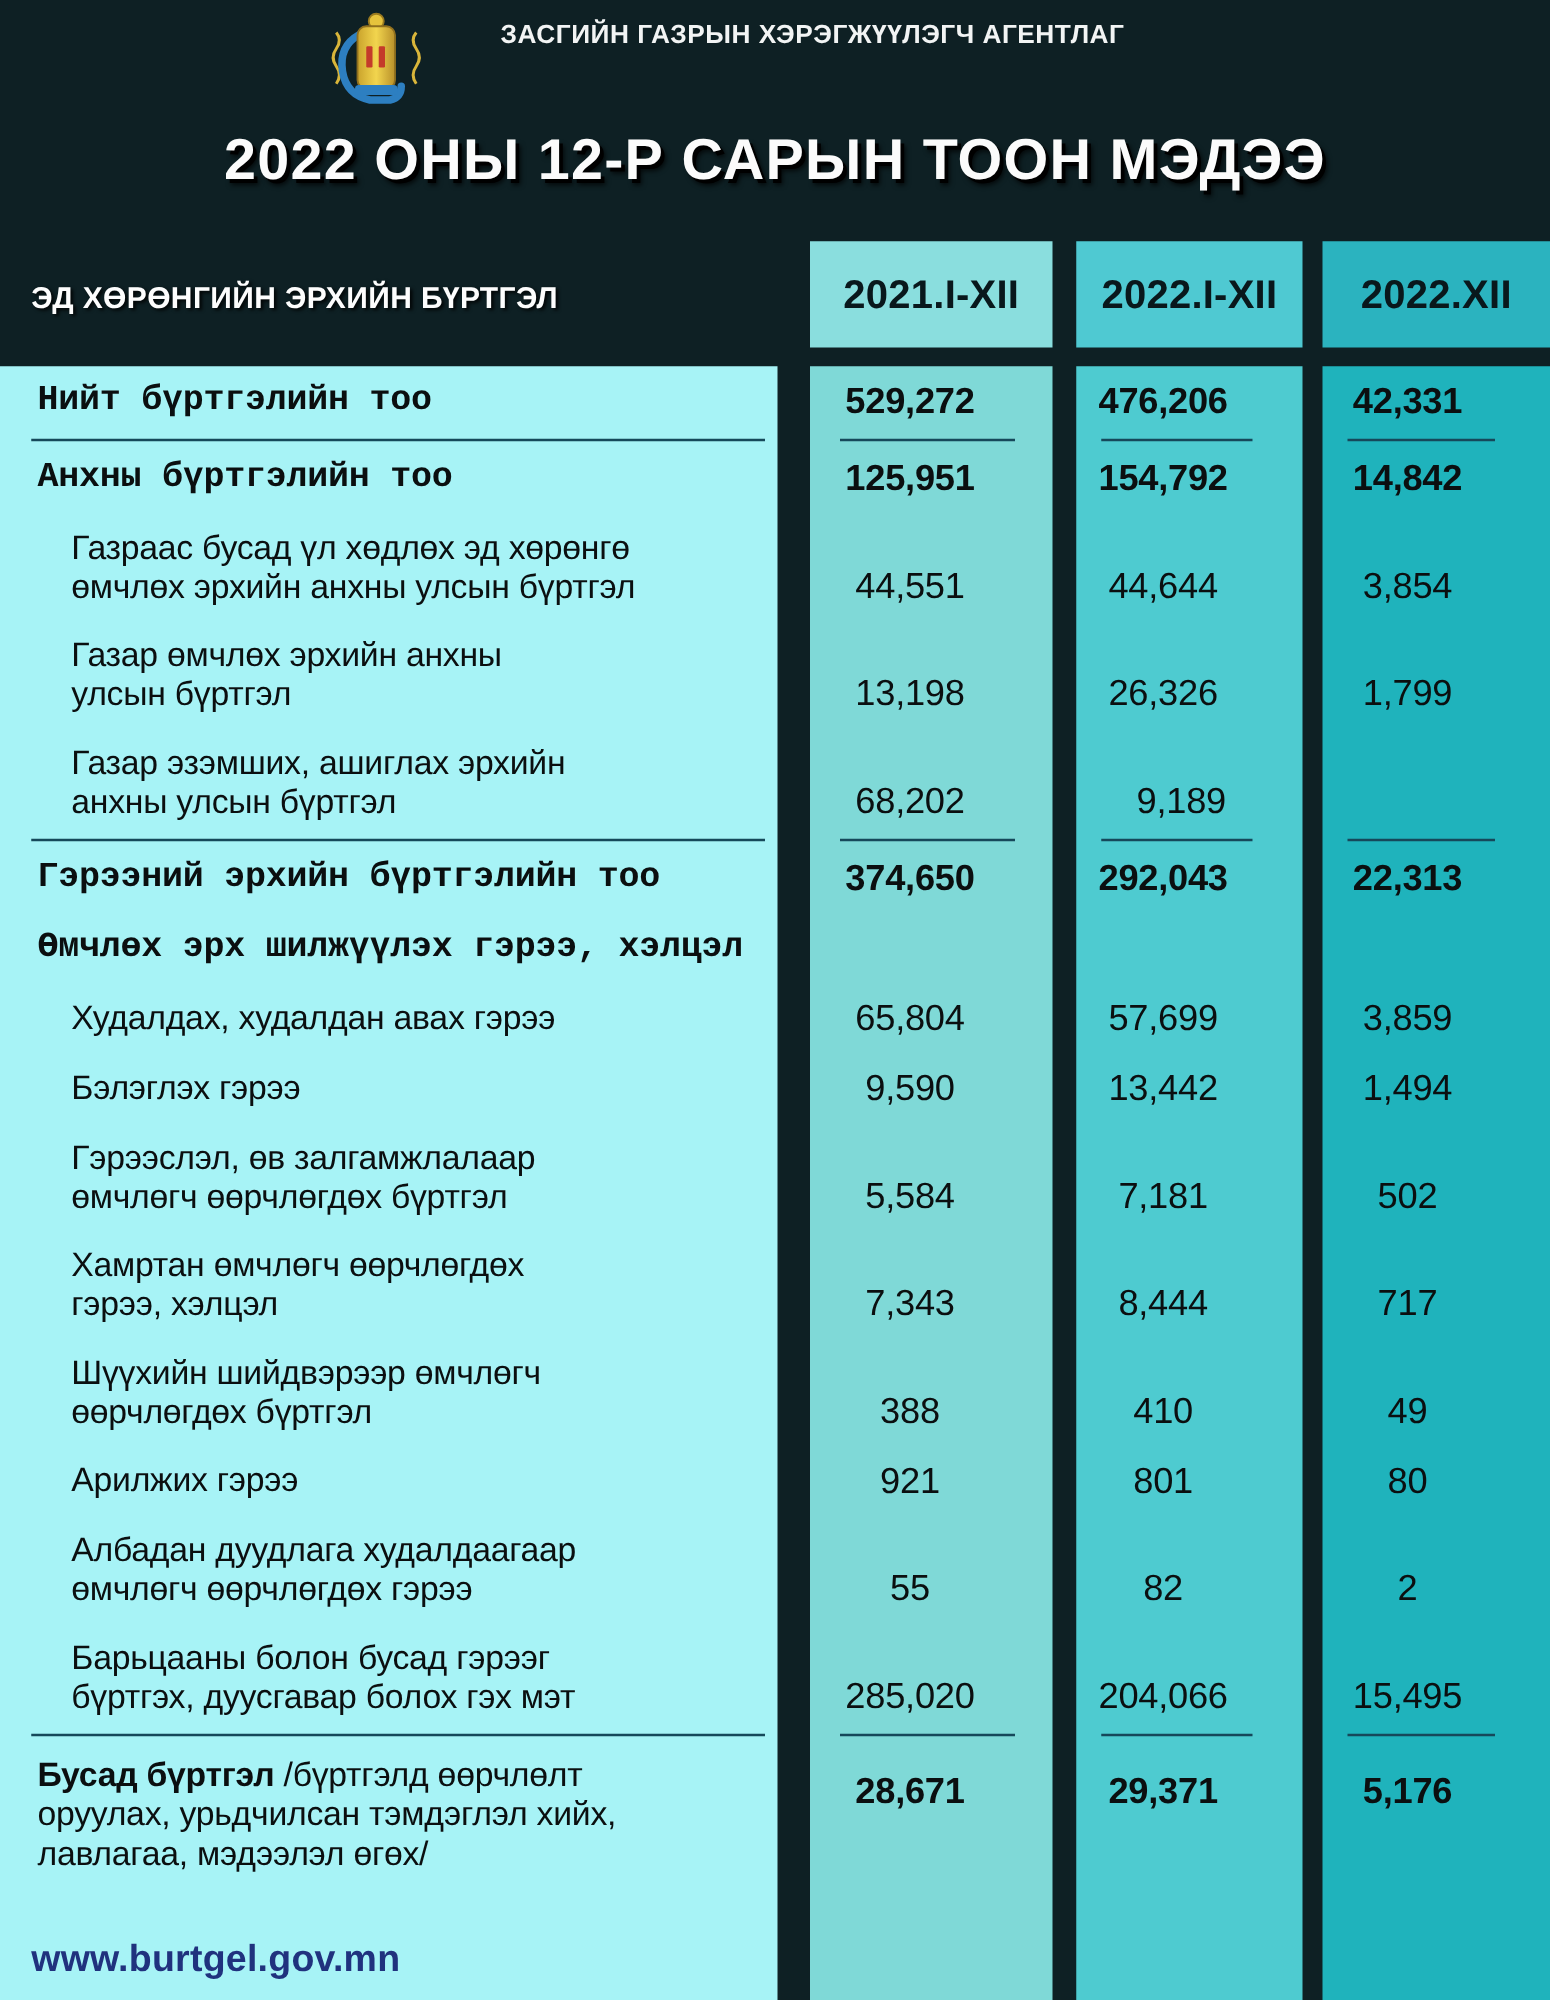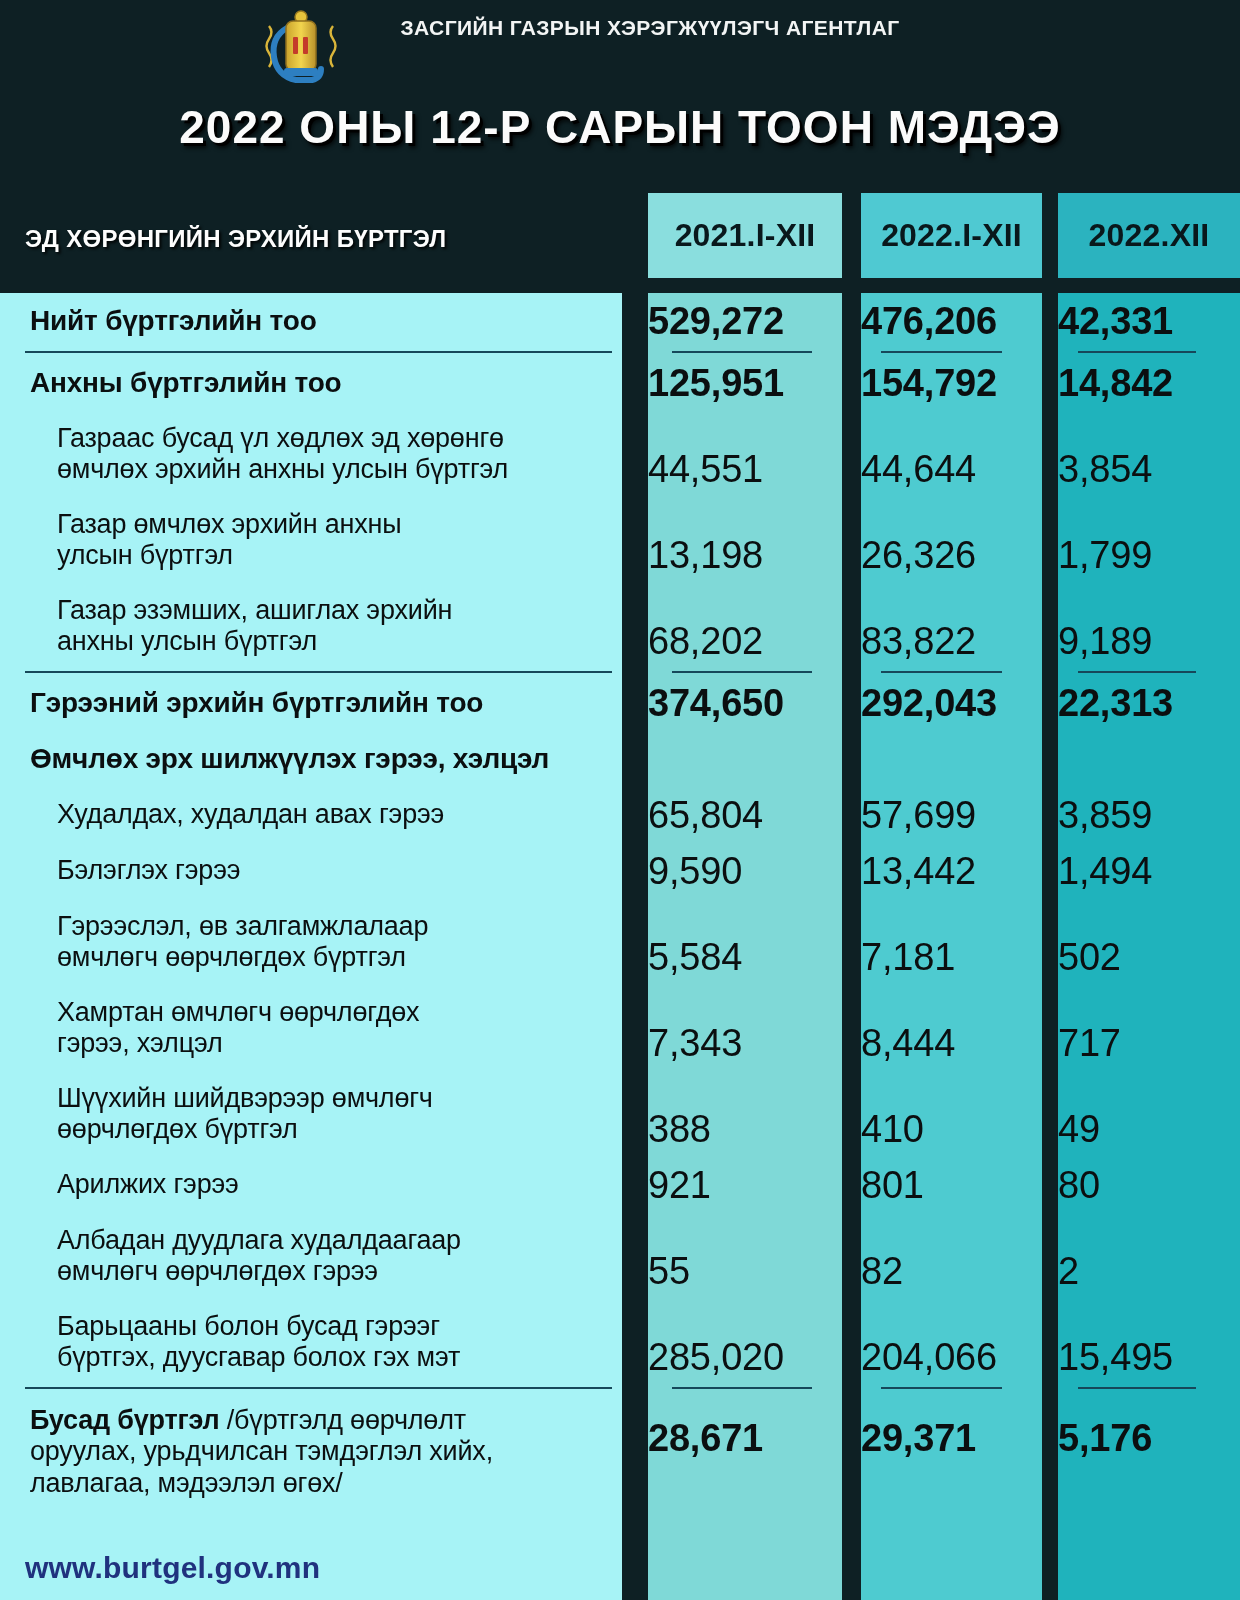--- a/index.html
+++ b/index.html
@@ -37,26 +37,26 @@
   .bg-v2{left:861px;width:181px;background:#4ecbd0;}
   .bg-v3{left:1058px;width:182px;background:#1fb3bc;}
   .rows{position:relative;}
   .row{display:flex;align-items:center;min-height:56px;}
   .row.lines2{min-height:86px;}
   .row.lines3{min-height:132px;}
   .row.vtop{align-items:flex-start;padding-top:14px;}
   .cell{box-sizing:border-box;}
   .cell.label{width:622px;padding-left:30px;padding-right:6px;font-size:27px;line-height:1.16;
               color:#0b0f10;white-space:pre-line;letter-spacing:-.2px;}
-  .row.bold .cell.label{font-weight:bold;font-size:28px;}
+  .row.bold .cell.label{font-weight:bold;font-size:28px;font-family:Liberation Mono, monospace;}
   .row.indent .cell.label{padding-left:57px;font-weight:normal;}
   .cell.label b{font-weight:bold;}
   .gap{flex:0 0 auto;}
   .g0{width:26px;}.g1{width:19px;}.g2{width:16px;}
-  .cell.val{text-align:left;font-size:38px;color:#0b0f10;letter-spacing:-.2px;}
+  .cell.val{text-align:center;font-size:29px;color:#0b0f10;letter-spacing:-.2px;}
   .v1{width:194px;padding-right:34px;}
   .v2{width:181px;padding-right:42px;}
   .v3{width:182px;padding-right:46px;}
   .row.bold .cell.val,.row.boldvals .cell.val{font-weight:bold;}
   .lines2 .cell.val{padding-top:30px;}
   .row.vtop .cell.val{padding-top:12px;}
   
   .divider-row{display:flex;height:2px;margin:2px 0;}
   .dseg{box-sizing:border-box;height:2px;}
   .dseg .line{height:2px;background:#16485a;}
@@ -165,21 +165,20 @@
           <div class="cell val v2">26,326</div>
           <div class="gap g2"></div>
           <div class="cell val v3">1,799</div>
         </div>
         <div class="row lines2 indent">
           <div class="cell label">Газар эзэмших, ашиглах эрхийн
 анхны улсын бүртгэл</div>
           <div class="gap g0"></div>
           <div class="cell val v1">68,202</div>
           <div class="gap g1"></div>
-          <div class="cell val v2">83,822</div>
           <div class="gap g2"></div>
           <div class="cell val v3">9,189</div>
         </div>
         <div class="divider-row">
           <div class="dseg d-label">
             <div class="line"></div>
           </div>
           <div class="gap g0"></div>
           <div class="dseg d-v1">
             <div class="line"></div>

